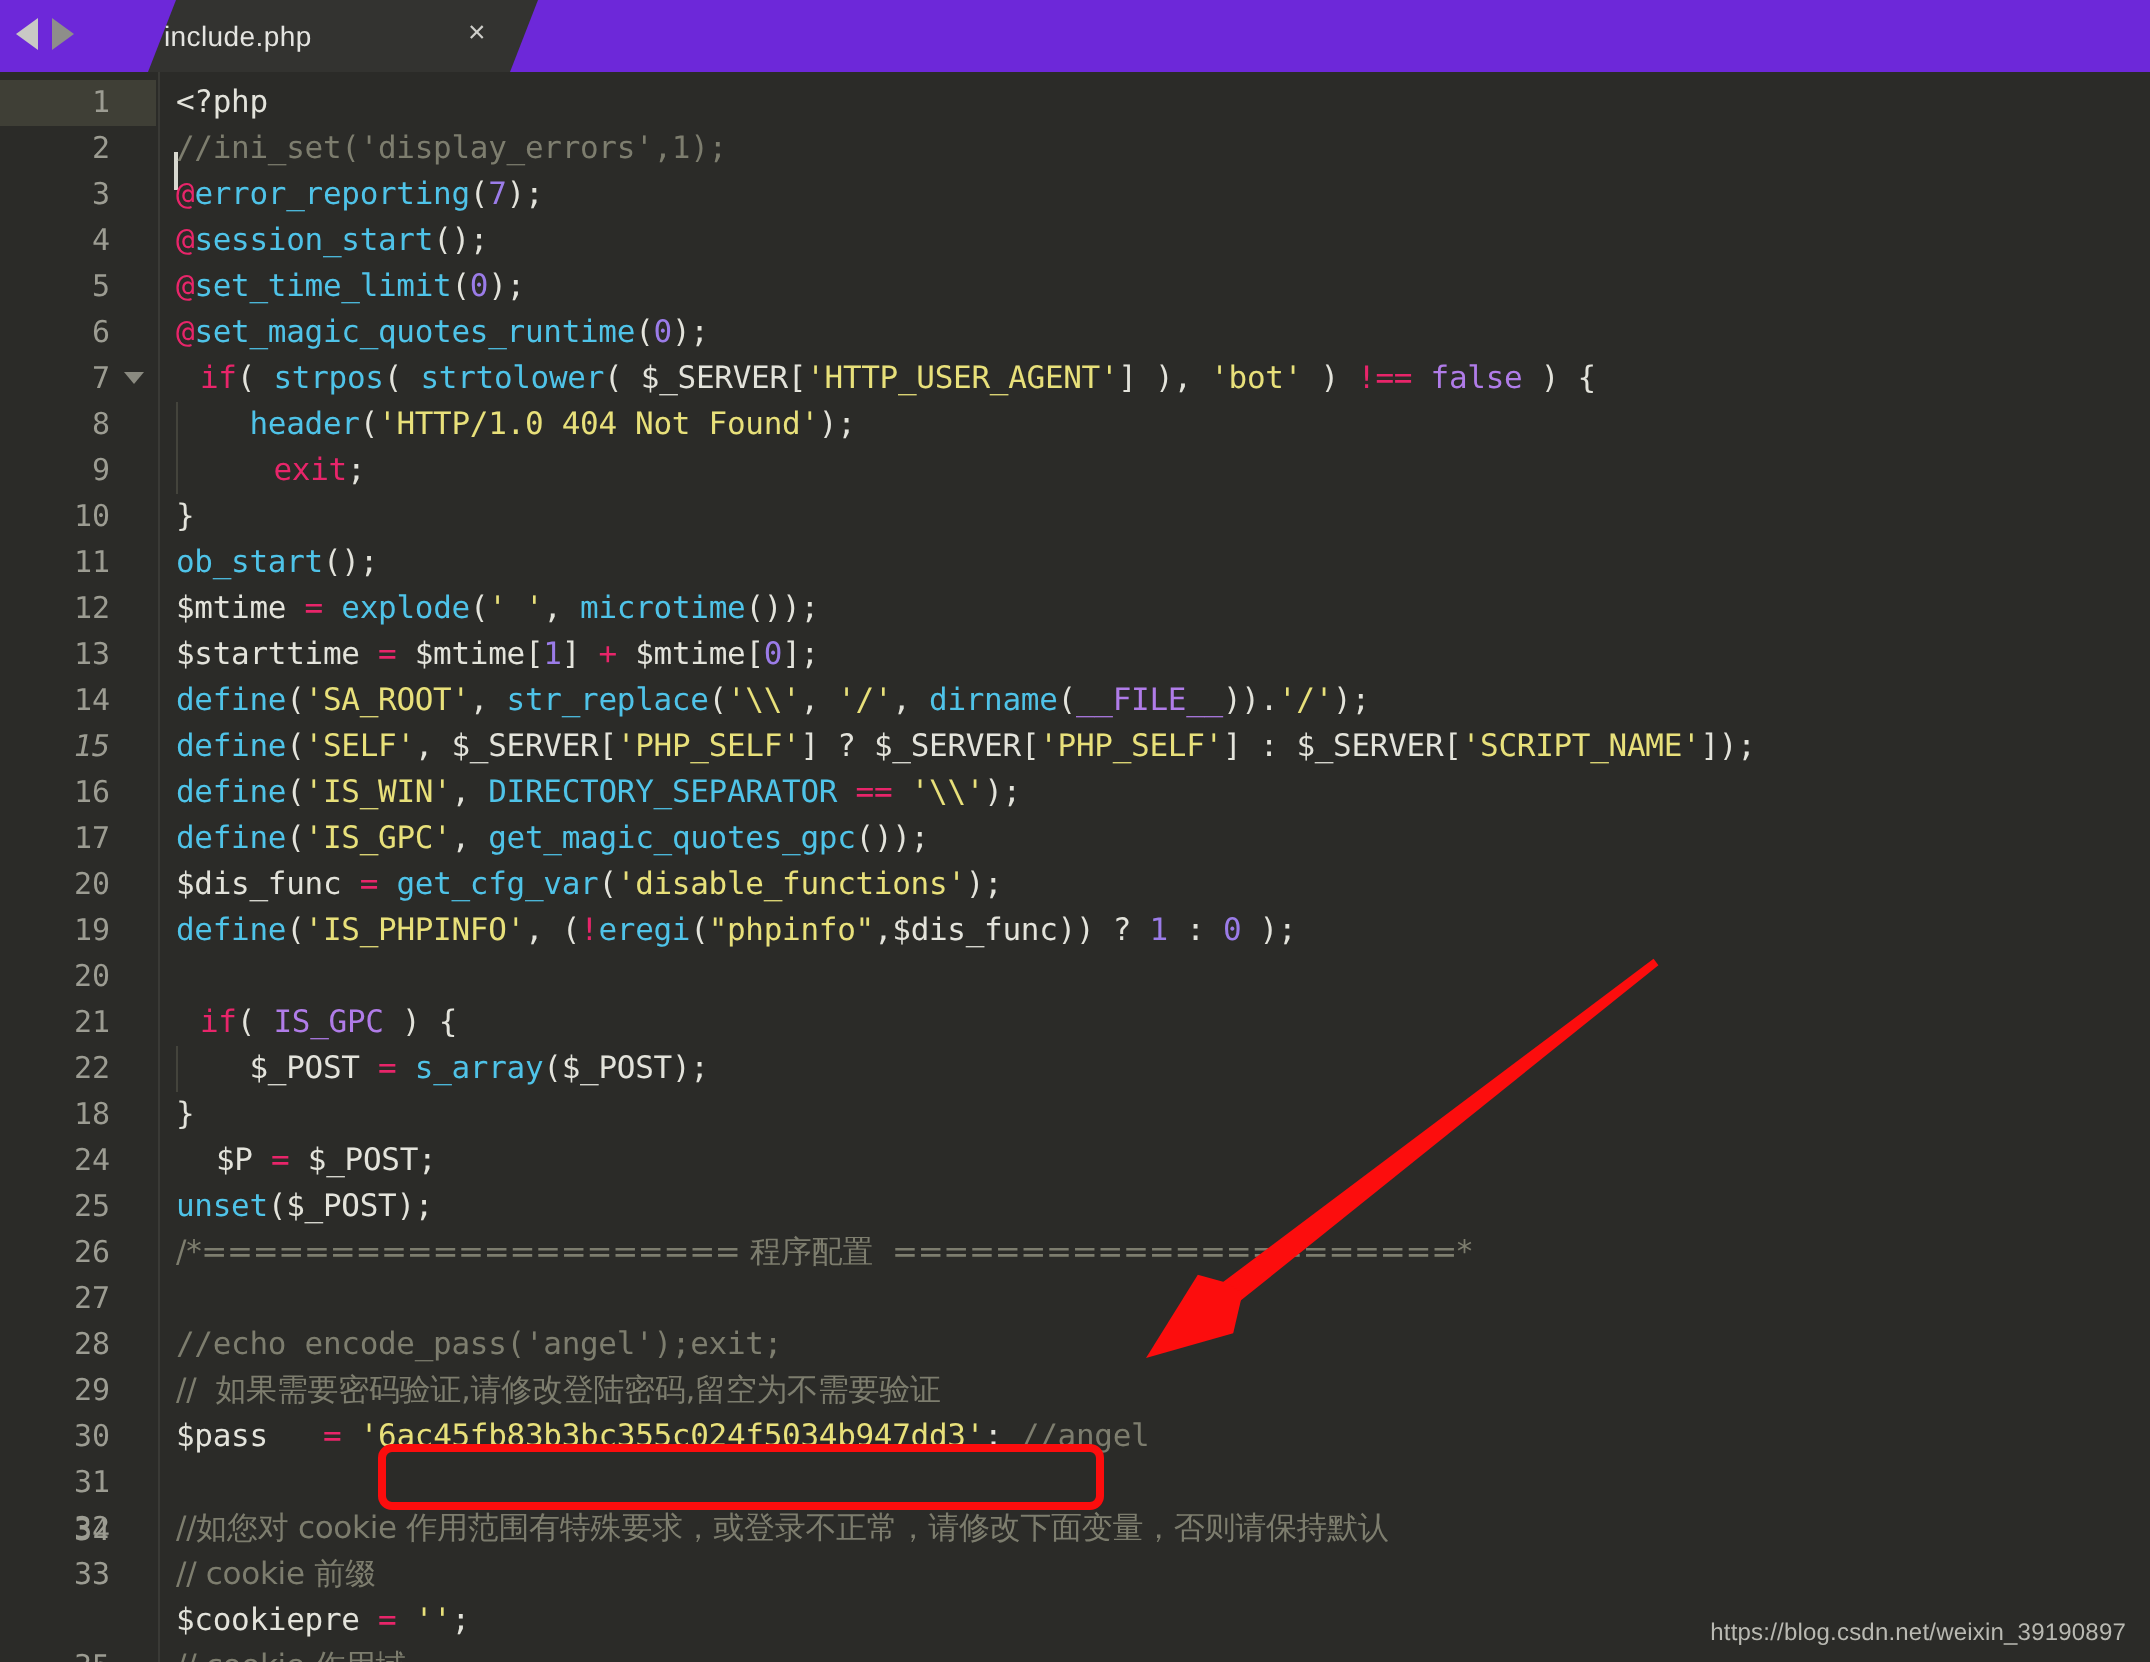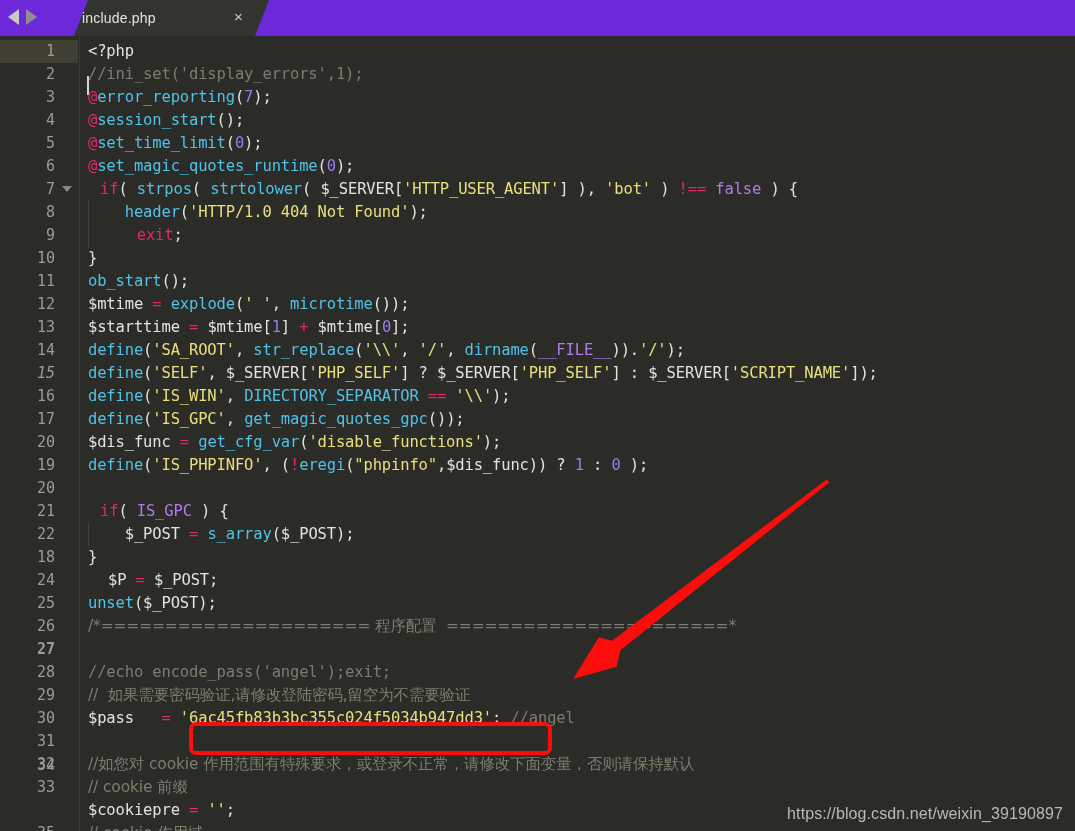--- a/index.html
+++ b/index.html
@@ -184,21 +184,21 @@
     border-radius: 7px;
     box-sizing: border-box;
   }
 
   
   #watermark {
     position: absolute;
     right: 12px;
     bottom: 8px;
     font-family: "Liberation Sans", sans-serif;
-    font-size: 16px;
+    font-size: 12px;
     color: #b9b9b2;
     letter-spacing: .1px;
   }
 </style>
 </head>
 <body>
 
 <div id="tabbar">
   <div id="navarrows">
     <span class="nav-arrow left"></span>
@@ -283,21 +283,21 @@
       </div>
       <div class="lnrow" style="top: 533px;">
         <span class="lnum">24</span>
       </div>
       <div class="lnrow" style="top: 556px;">
         <span class="lnum">25</span>
       </div>
       <div class="lnrow" style="top: 579px;">
         <span class="lnum">26</span>
       </div>
-      <div class="lnrow" style="top: 602px; font-weight: bold;">
+      <div class="lnrow" style="top: 602px;">
         <span class="lnum">27</span>
       </div>
       <div class="lnrow" style="top: 625px;">
         <span class="lnum">28</span>
       </div>
       <div class="lnrow" style="top: 648px;">
         <span class="lnum">29</span>
       </div>
       <div class="lnrow" style="top: 671px;">
         <span class="lnum">30</span>

